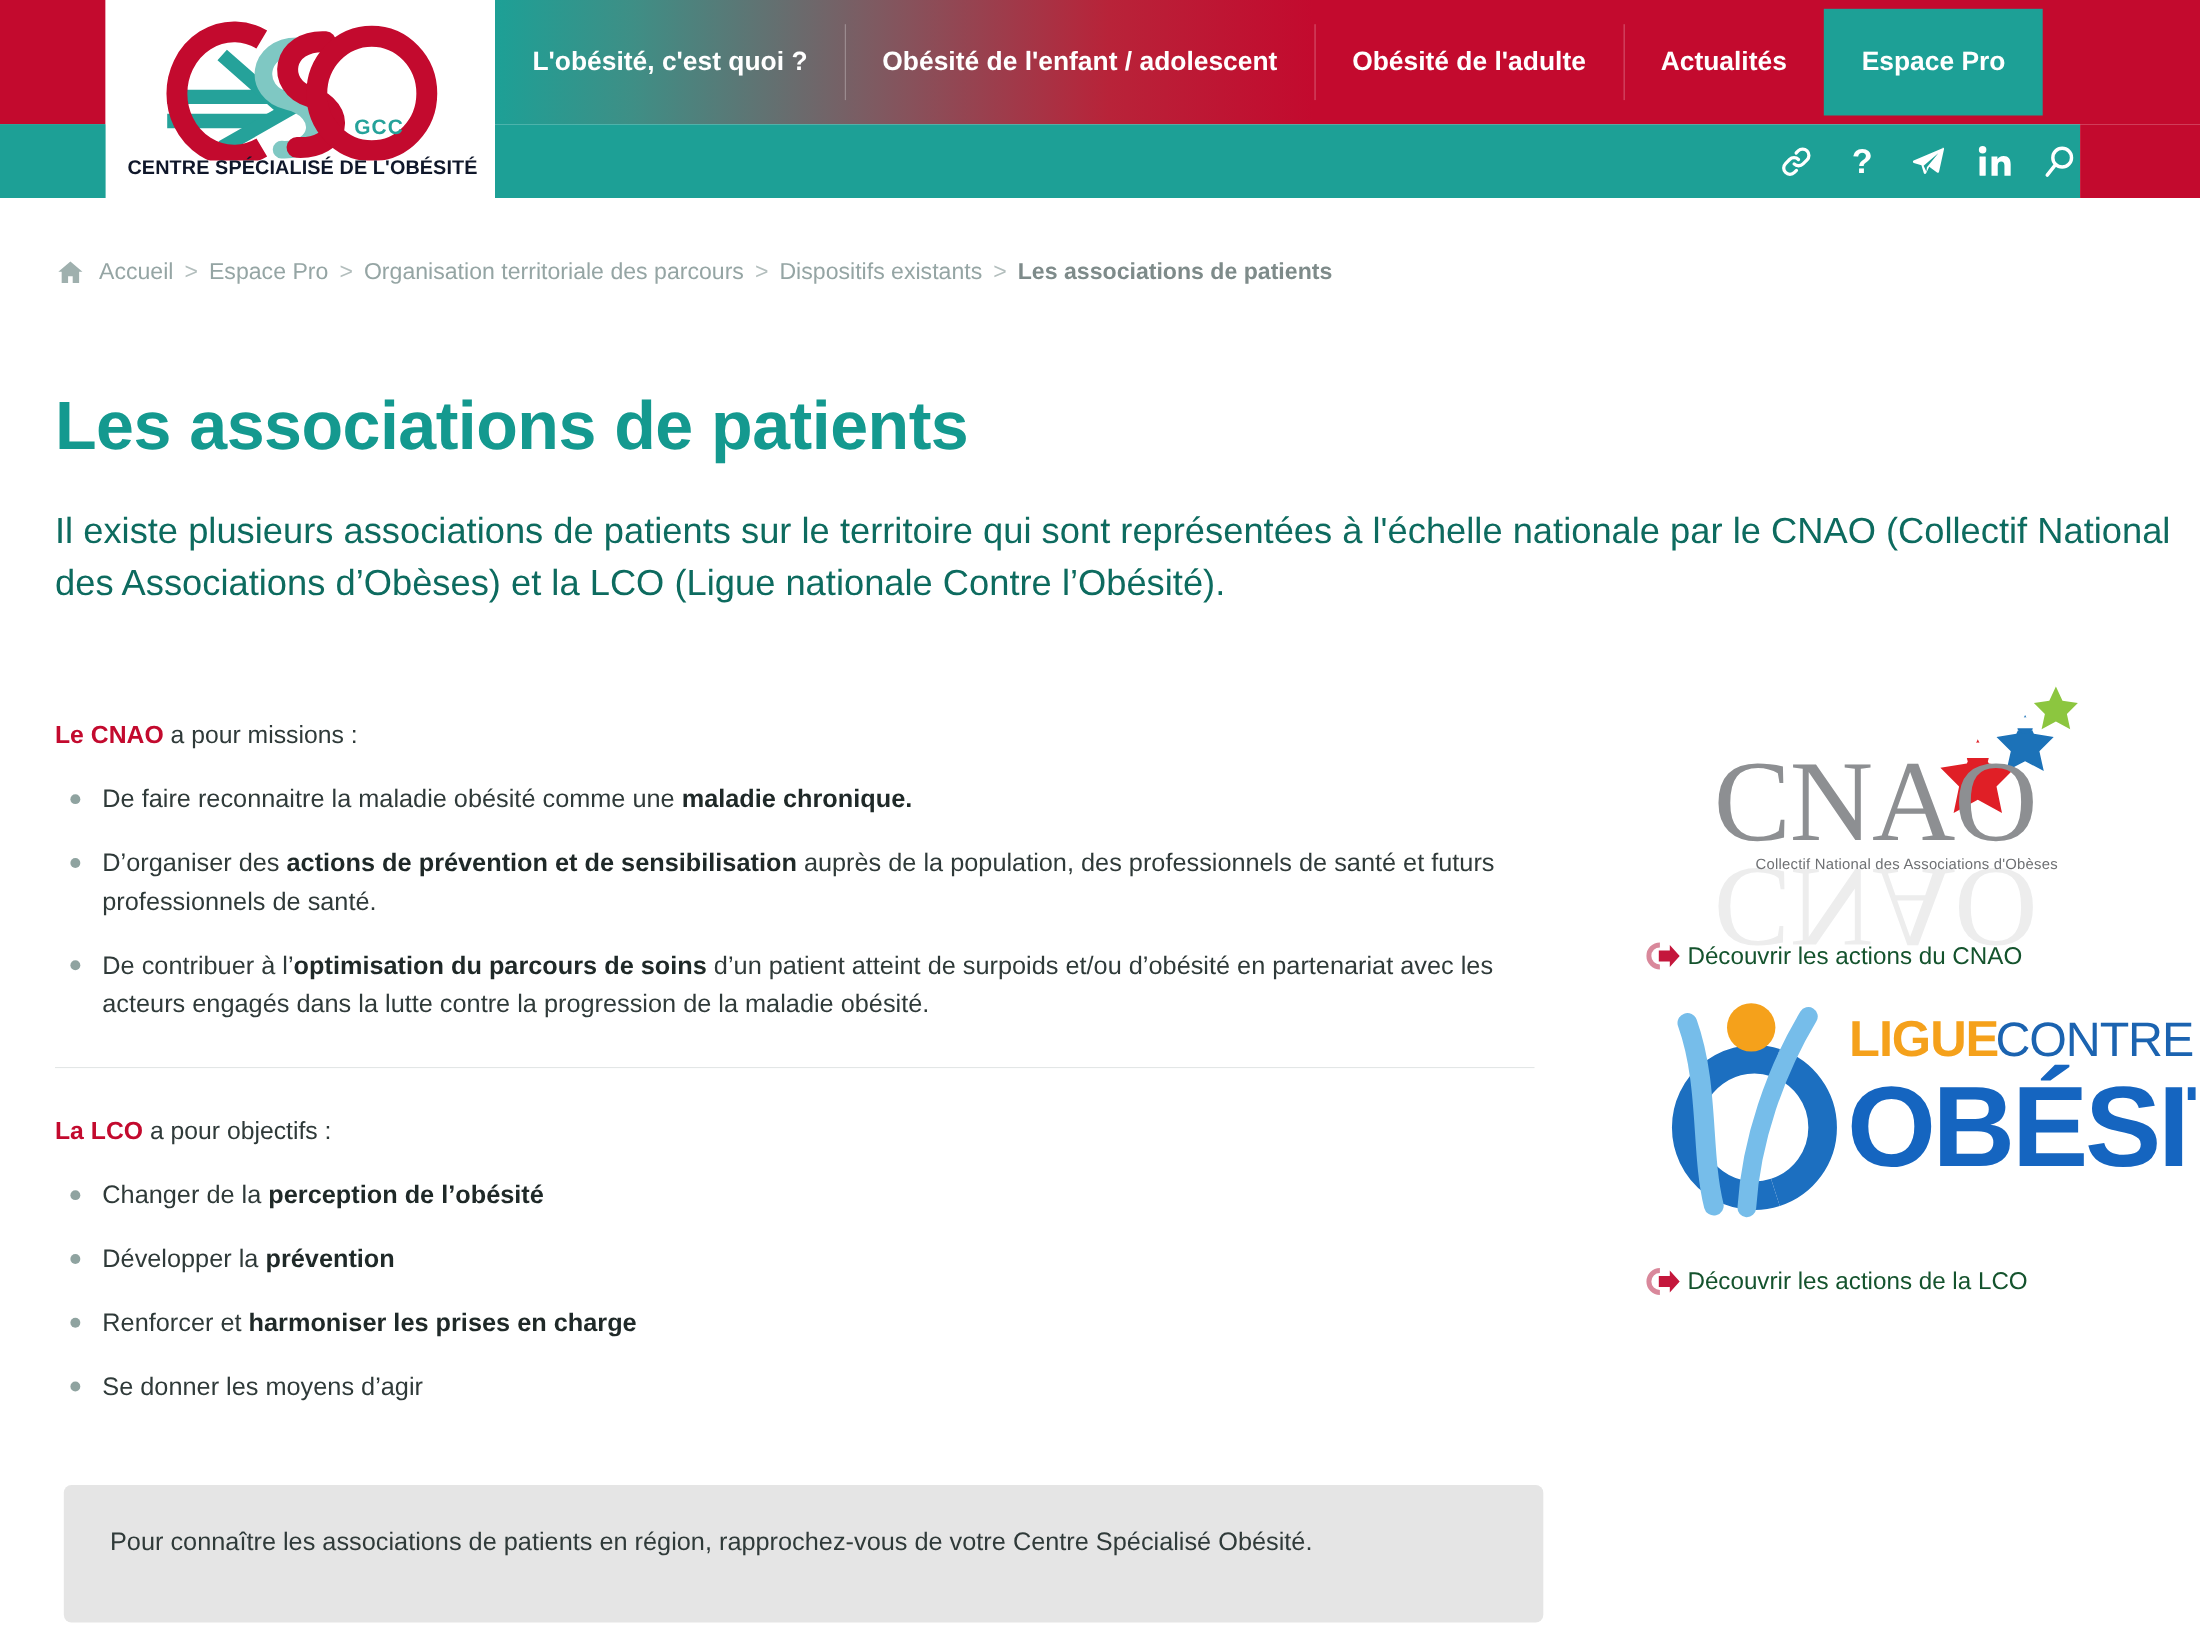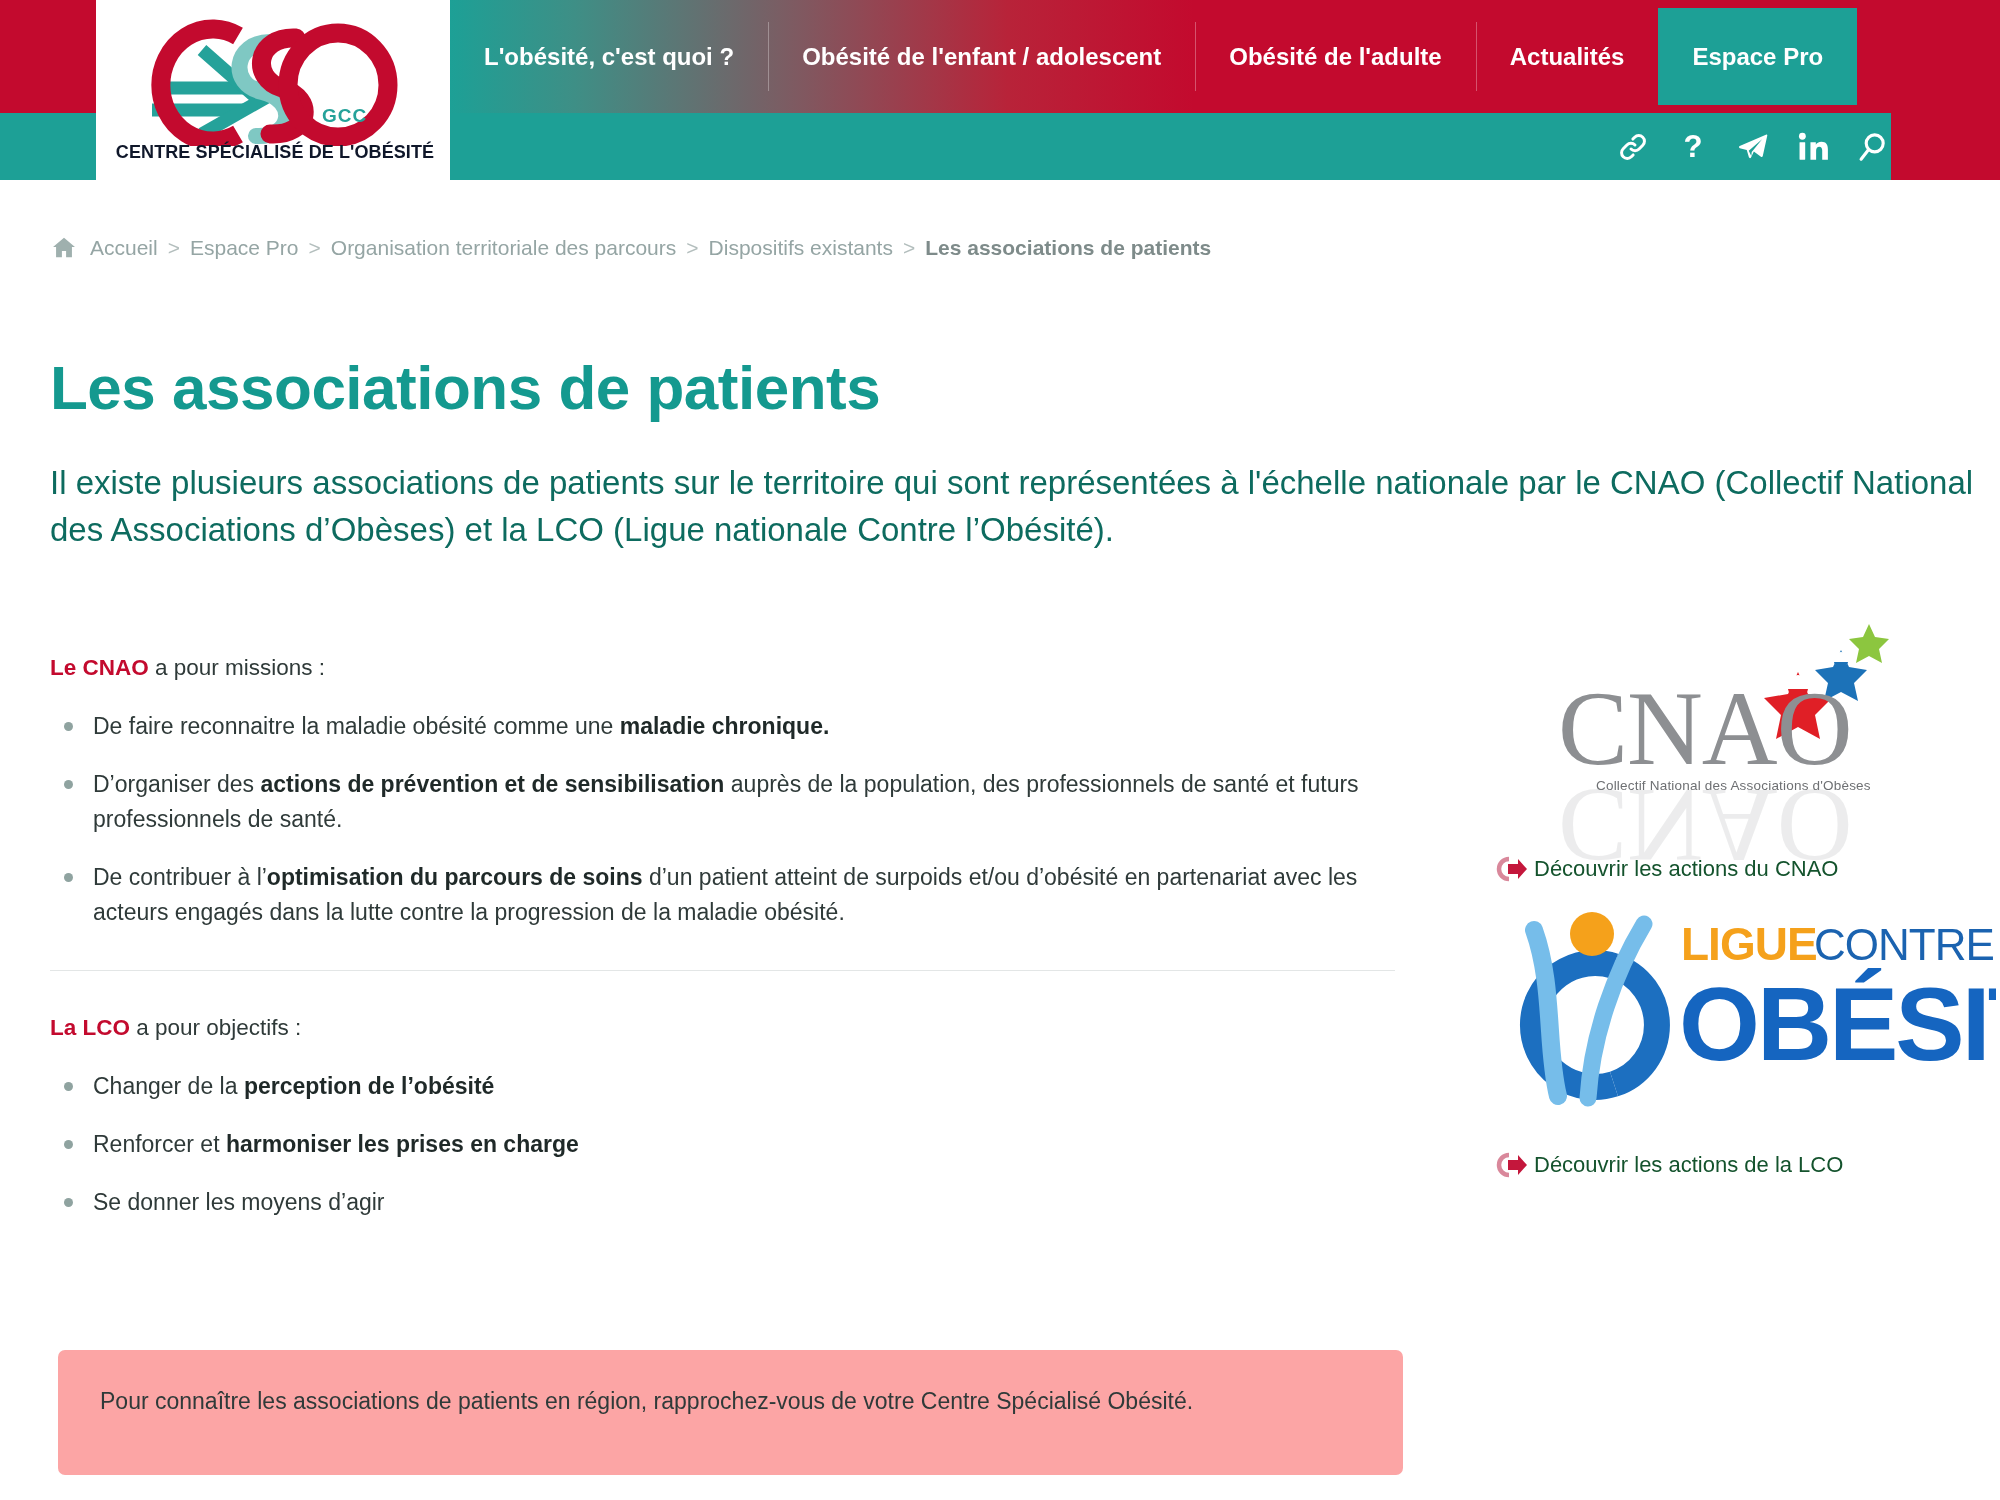--- a/index.html
+++ b/index.html
@@ -86,21 +86,21 @@
   ul.bullets li::before {
     content:""; position:absolute; left:14px; top:13px;
     width:9px; height:9px; border-radius:50%; background:#8fa3a0;
   }
   ul.bullets li b { font-weight:bold; color:#1f2928; }
   .divider { height:1px; background:#e3e6e6; margin:40px 0 44px 0; width:1345px; }
 
   
   .callout {
     position:absolute; left:58px; top:1350px; width:1345px; min-height:125px;
-    background:#fca5a5; border-radius:7px; padding:34px 42px 30px 42px;
+    background:#e5e5e5; border-radius:7px; padding:34px 42px 30px 42px;
     font-size:23px; line-height:1.55; color:#2f3a39; text-align:justify;
   }
 
   
   .sidebar { position:absolute; left:1496px; top:612px; width:520px; }
   .side-link {
     display:flex; align-items:center; gap:6px;
     color:#14532d; font-size:22px; cursor:pointer; white-space:nowrap;
   }
   .side-link .arrow-ic { flex:0 0 auto; display:flex; align-items:center; }
@@ -216,20 +216,21 @@
   </ul>
 
   <div class="divider"></div>
 
   <div class="lead">
     <b class="red">La LCO</b><span> a pour objectifs :</span>
   </div>
 
   <ul class="bullets">
     <li><span>Changer de la </span><b>perception de l’obésité</b></li>
+    <li><span>Développer la </span><b>prévention</b></li>
     <li><span>Renforcer et </span><b>harmoniser les prises en charge</b></li>
     <li><span>Se donner les moyens d’agir</span></li>
   </ul>
 </div>
 
 <div class="callout">
   <span>Pour connaître les associations de patients en région, rapprochez-vous de votre Centre Spécialisé Obésité.</span>
 </div>
 
 <div class="sidebar">

